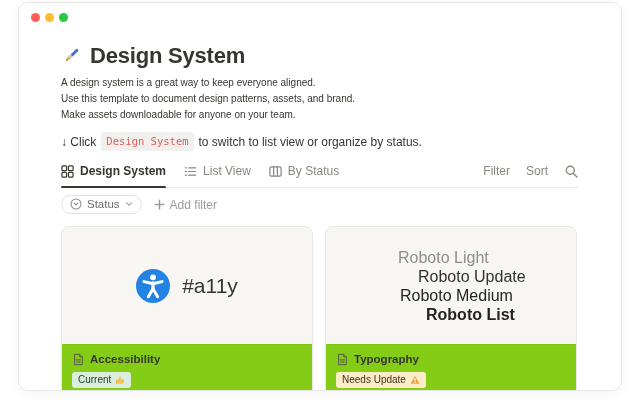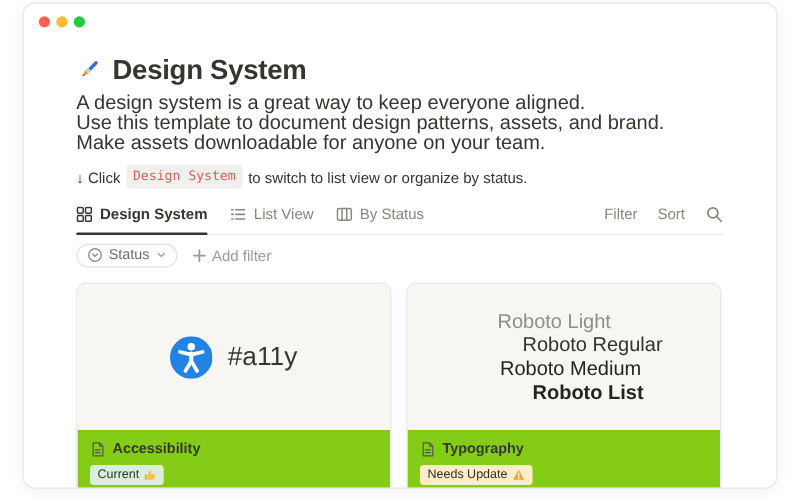--- a/index.html
+++ b/index.html
@@ -8,21 +8,21 @@
             border:1px solid #e8e6e3; border-radius:10px; box-shadow:0 2px 12px rgba(0,0,0,.05); overflow:hidden; }
   .titlebar { height:28px; position:relative; }
   .dots { position:absolute; left:12px; top:10px; display:flex; gap:5px; }
   .dot { width:9px; height:9px; border-radius:50%; }
   .content { padding:0 42px; }
 
   .doc-title { margin-top:12px; display:flex; align-items:center; gap:9px; }
   .doc-title h1 { font-size:22px; line-height:25px; font-weight:700; letter-spacing:-0.2px; }
   .brush { width:20px; height:20px; }
 
-  .desc { margin-top:7px; font-size:16px; line-height:16px; color:#37352f; }
+  .desc { margin-top:7px; font-size:10px; line-height:16px; color:#37352f; }
 
   .callout { margin-top:9px; font-size:12px; line-height:16px; display:flex; align-items:center; gap:5px; }
   .code { font-family:"DejaVu Sans Mono","Liberation Mono",monospace; font-size:10.5px; color:#e05d56;
           background:#f1f0ee; border-radius:3px; padding:1px 5px 2px; }
 
   .viewbar { margin-top:10px; display:flex; align-items:center; border-bottom:1px solid #ecebe9; }
   .tab { position:relative; display:flex; align-items:center; gap:6px; font-size:12px; line-height:15px;
          color:#87867f; padding:3px 0 8px; margin-right:18px; cursor:pointer; }
   .tab svg { stroke:#87867f; }
   .tab.active { color:#37352f; font-weight:700; }
@@ -176,21 +176,21 @@
               <rect x="1" y="5.6" width="2" height="5" rx="0.5" fill="#e9b13c"></rect>
               <path d="M3.6 10.6V6.2L5.5 2.2c.2-.5.8-.7 1.3-.4.4.2.6.7.5 1.1L6.8 5h3.1c.7 0 1.2.6 1 1.3l-.9 3.4c-.1.5-.6.9-1.1.9H4.2c-.3 0-.6-.4-.6-1z" fill="#f3c152"></path>
             </svg>
           </span>
         </div>
       </div>
 
       <div class="card">
         <div class="cover cover-fonts">
           <div class="fl fl-0">Roboto Light</div>
-          <div class="fl fl-1">Roboto Regular</div>
+          <div class="fl fl-1">Roboto Update</div>
           <div class="fl fl-2">Roboto Medium</div>
           <div class="fl fl-3">Roboto List</div>
         </div>
         <div class="card-footer">
           <div class="card-title">
             <svg width="12" height="13" viewBox="0 0 14 15" fill="none" stroke="#55534e" stroke-width="1.1" stroke-linejoin="round">
               <path d="M3 1.5h6l3 3v9H3z"></path>
                 <path d="M9 1.5v3h3"></path>
                 <path d="M5 8h4.5M5 10.5h4.5" stroke-linecap="round"></path>
             </svg>

